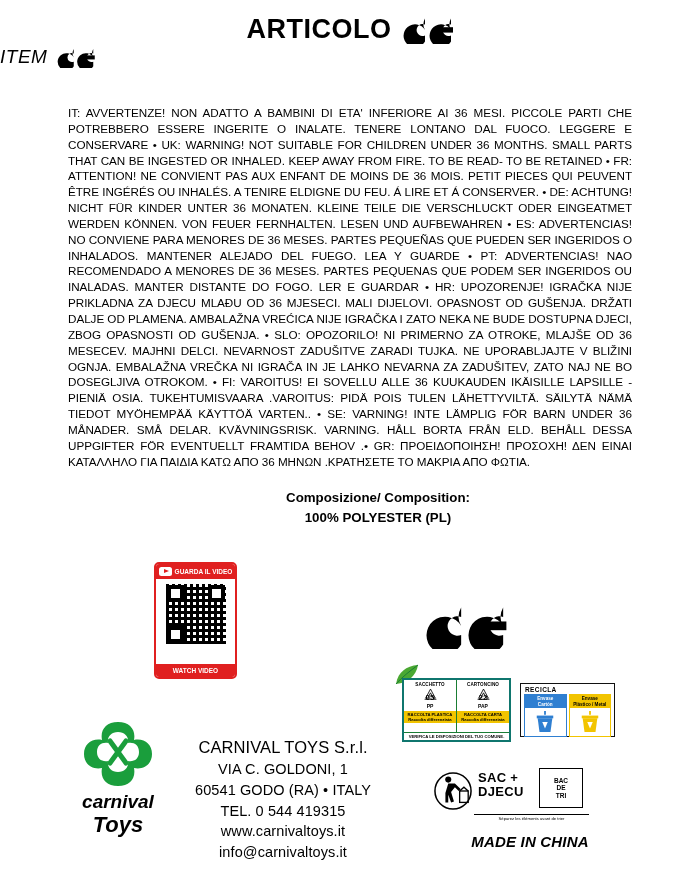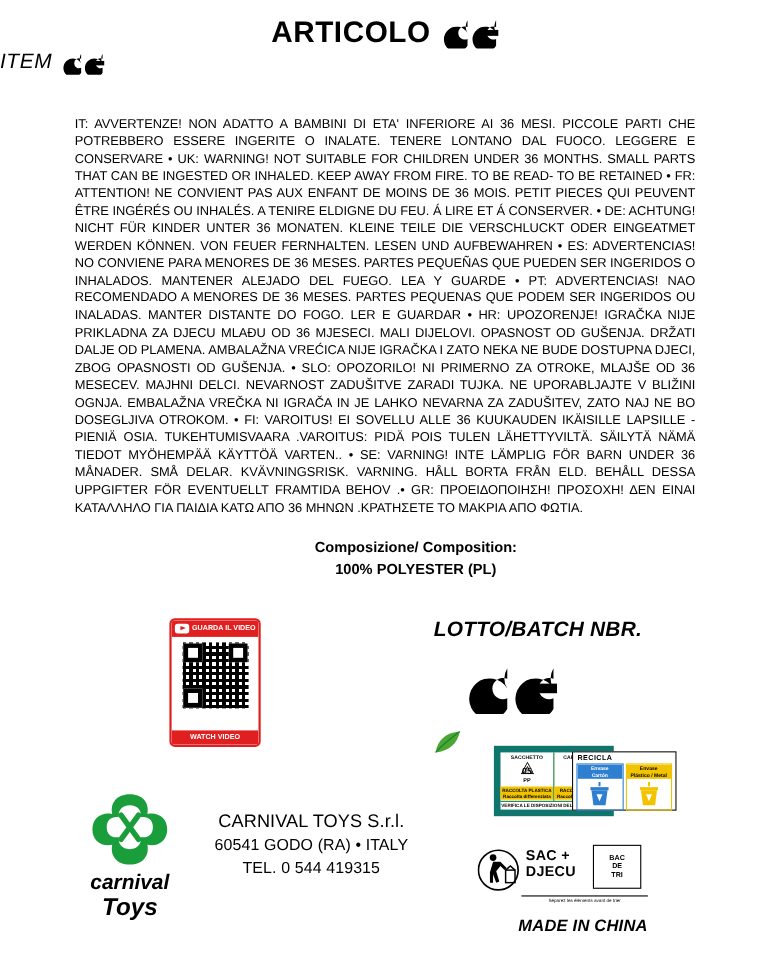--- a/index.html
+++ b/index.html
@@ -194,25 +194,24 @@
     box-sizing: border-box;
     background: #ffffff;
   }
 
   
   .rb-main {
     left: 0;
     top: 0;
     width: 109px;
     height: 64px;
-    border: 6px solid #0f766e;
+    border: 2px solid #0f766e;
     display: flex;
     flex-direction: column;
     font-size: 4.6px;
-    margin-left: 47px;
   }
   .rb-main .cols {
     display: flex;
     flex: 1;
   }
   .rb-col {
     flex: 1;
     display: flex;
     flex-direction: column;
     align-items: center;
@@ -422,21 +421,20 @@
       <span>GUARDA IL VIDEO</span>
     </div>
     <div class="vb-qr">
       <span class="qr-eye tl"></span>
       <span class="qr-eye tr"></span>
       <span class="qr-eye bl"></span>
     </div>
     <div class="vb-bottom">WATCH VIDEO</div>
   </div>
 
-  <div class="lotto">LOTTO/BATCH NBR.</div>
   <div class="lotto-ce">
     <svg width="84" height="46" viewBox="0 0 52 28" aria-hidden="true">
       <path d="M23 14 A11.5 11.5 0 1 0 23 25.5 L23 19.5 A6 6 0 1 1 23 8.5 L23 2.5 A11.5 11.5 0 0 0 23 14 Z" fill="#000"></path>
       <path d="M49 14 A11.5 11.5 0 1 0 49 25.5 L49 19.5 A6 6 0 1 1 49 8.5 L49 2.5 A11.5 11.5 0 0 0 49 14 Z" fill="#000"></path>
       <rect x="40" y="11.2" width="11" height="5.4" fill="#000"></rect>
     </svg>
   </div>
 
   <div class="recycle-group">
 
@@ -531,19 +529,22 @@
       <path d="M46 6 C34 6 28 14 30 24 C20 22 12 28 12 38 C12 48 20 54 30 52 C28 62 34 70 46 70 C58 70 64 62 62 52 C72 54 80 48 80 38 C80 28 72 22 62 24 C64 14 58 6 46 6 Z" fill="#1a9e3c"></path>
       <path d="M46 16 C39 16 35 21 36 27 C30 26 25 29 25 36 C25 43 30 46 36 45 C35 51 39 56 46 56 C53 56 57 51 56 45 C62 46 67 43 67 36 C67 29 62 26 56 27 C57 21 53 16 46 16 Z" fill="#ffffff"></path>
       <path d="M38 25 L54 47 M54 25 L38 47" stroke="#1a9e3c" stroke-width="5" stroke-linecap="round"></path>
     </g>
     <text x="46" y="92" font-family="Liberation Sans, sans-serif" font-size="19" font-weight="bold" font-style="italic" text-anchor="middle" fill="#000">carnival</text>
     <text x="46" y="116" font-family="Liberation Sans, sans-serif" font-size="22" font-weight="bold" font-style="italic" text-anchor="middle" fill="#000">Toys</text>
   </svg>
 
   <div class="company">
     <div class="cname">CARNIVAL TOYS S.r.l.</div>
+    <div>VIA C. GOLDONI, 1</div>
     <div>60541 GODO (RA) • ITALY</div>
     <div>TEL. 0 544 419315</div>
+    <div>www.carnivaltoys.it</div>
+    <div>info@carnivaltoys.it</div>
   </div>
 
   <div class="made-in">MADE IN CHINA</div>
 
 </div>
 
 </body></html>

